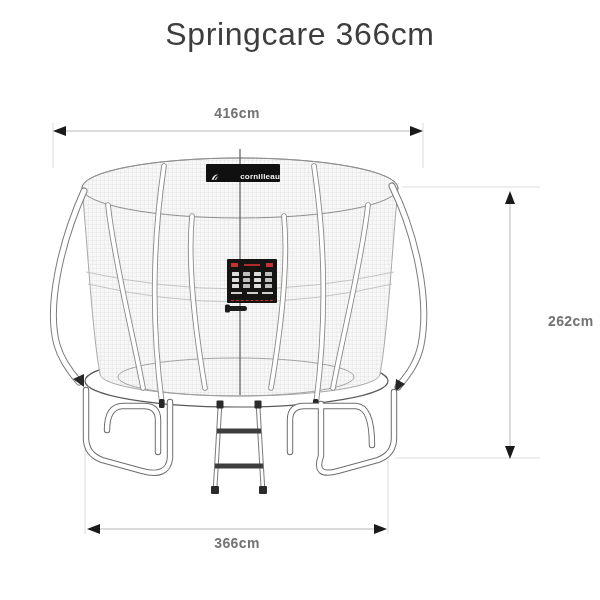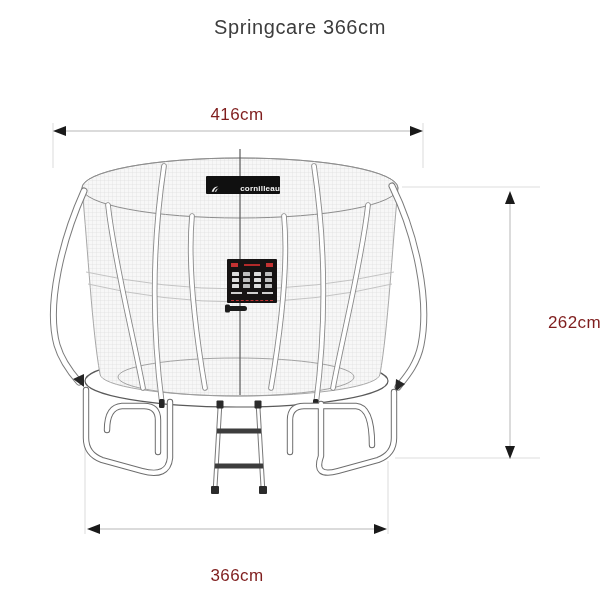--- a/index.html
+++ b/index.html
@@ -1,25 +1,25 @@
 <!DOCTYPE html>
 <html><head>
 <meta charset="utf-8">
 <style>
   html,body{margin:0;padding:0;background:#ffffff;}
   .canvas{position:relative;width:600px;height:600px;background:#ffffff;overflow:hidden;
           font-family:"Liberation Sans", sans-serif;}
   .title{position:absolute;left:0;top:16px;width:600px;text-align:center;
-         font-size:20px;letter-spacing:.6px;color:#3d3d3d;font-weight:400;}
-  .dim-label{position:absolute;font-size:17px;color:#7f1d1d;letter-spacing:.4px;white-space:nowrap;}
+         font-size:32px;letter-spacing:.6px;color:#3d3d3d;font-weight:400;}
+  .dim-label{position:absolute;font-size:14px;color:#737373;letter-spacing:.4px;white-space:nowrap;font-weight:bold;}
   .dim-top{left:167px;top:105px;width:140px;text-align:center;}
   .dim-right{left:520px;top:313px;margin-left:28px;}
-  .dim-bottom{left:167px;top:566px;width:140px;text-align:center;}
+  .dim-bottom{left:167px;top:535px;width:140px;text-align:center;}
   svg.draw{position:absolute;left:0;top:0;}
-  .brand-banner{position:absolute;left:206px;top:176px;width:74px;height:18px;background:#101010;
+  .brand-banner{position:absolute;left:206px;top:164px;width:74px;height:18px;background:#101010;
          display:flex;align-items:center;gap:21px;padding:8px 0 0 5px;box-sizing:border-box;border-radius:1px;}
   .brand-banner .txt{color:#f2f2f2;font-size:8px;font-weight:700;letter-spacing:.2px;line-height:1;}
   .safety-label{position:absolute;left:227px;top:259px;width:50px;height:44px;background:#161313;
          border-radius:1px;box-sizing:border-box;padding:3px 4px 2px 4px;
          display:flex;flex-direction:column;justify-content:space-between;}
   .sl-toprow{display:flex;justify-content:space-between;align-items:center;height:5px;}
   .sl-red-a{width:7px;height:4px;background:#c43232;}
   .sl-red-b{width:16px;height:2px;background:#b22a2a;}
   .sl-grid{display:grid;grid-template-columns:repeat(4,1fr);gap:2px 4px;padding:1px 1px;}
   .sl-grid span{height:4px;background:#ddd;border-radius:.5px;}

